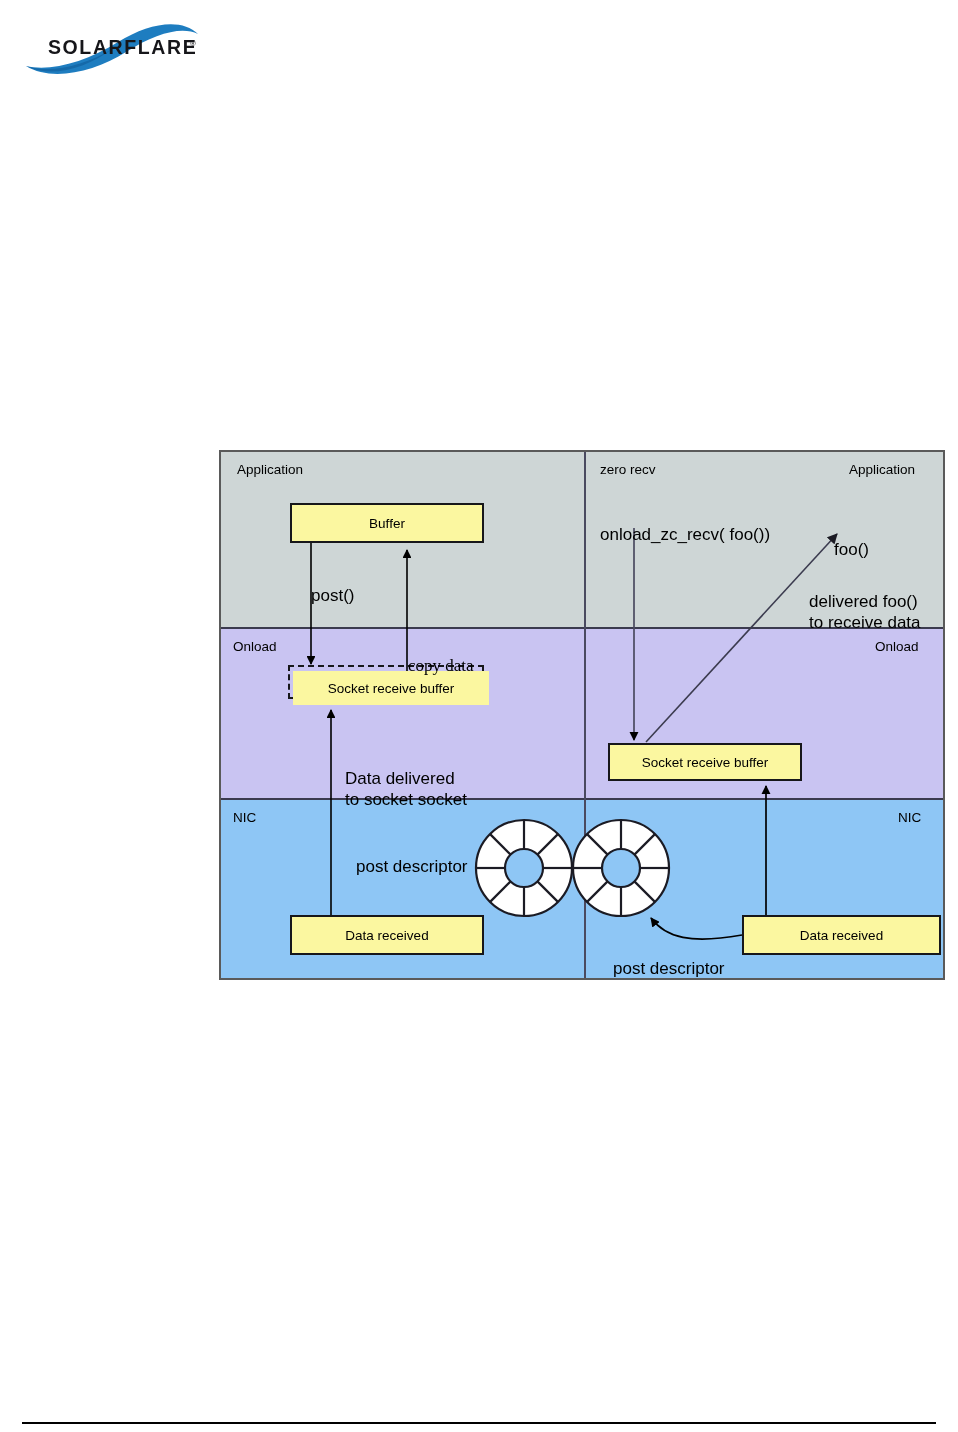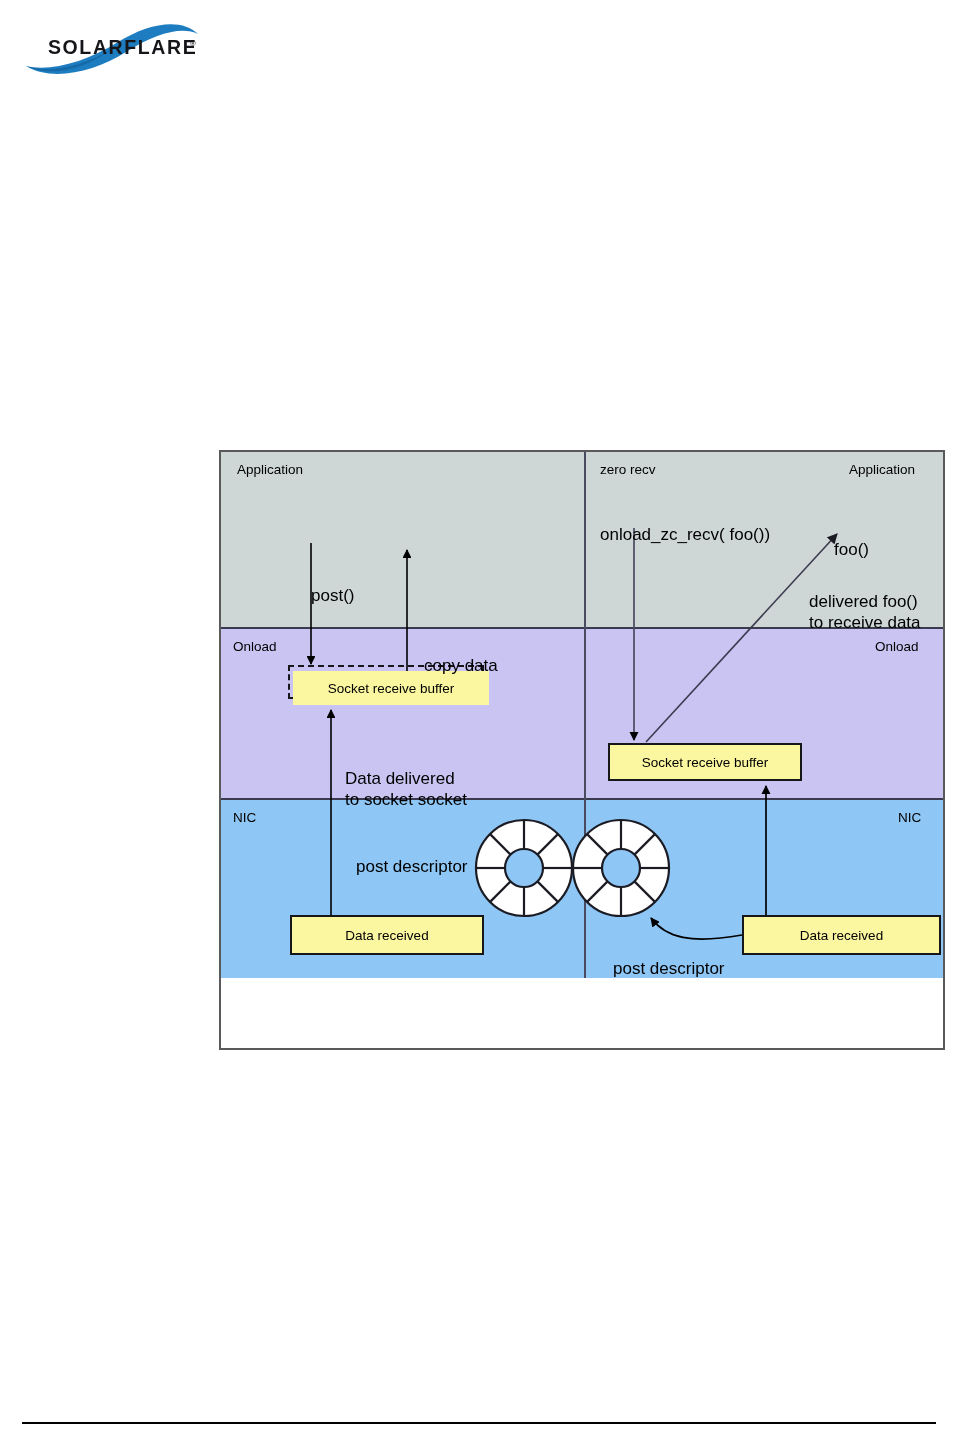--- a/index.html
+++ b/index.html
@@ -23,21 +23,21 @@
     width: 180px;
     height: 62px;
   }
 
   
   #diagram {
     position: absolute;
     left: 219px;
     top: 450px;
     width: 726px;
-    height: 600px;
+    height: 530px;
     border: 2px solid #5a5a5a;
     box-sizing: border-box;
     overflow: hidden;
   }
   .band {
     position: absolute;
     left: 0;
     width: 100%;
     box-sizing: border-box;
   }
@@ -106,21 +106,21 @@
   
   .arrow-label {
     position: absolute;
     font-size: 17px;
     color: #000;
     white-space: nowrap;
     line-height: 1.22;
     margin-top: 16px;
   }
   #lbl-recv          { left: 90px;  top: 118px; }
-  #lbl-copy-data     { left: 203px; top: 188px; }
+  #lbl-copy-data     { left: 187px; top: 188px; font-family: Liberation Serif, serif; }
   #lbl-onload-zc     { left: 379px; top: 57px; }
   #lbl-foo           { left: 613px; top: 72px; }
   #lbl-callback      { left: 588px; top: 124px; }
   #lbl-data-deliv    { left: 124px; top: 301px; }
   #lbl-post-desc-l   { left: 135px; top: 389px; }
   #lbl-post-desc-r   { left: 392px; top: 491px; }
 
   
   #overlay {
     position: absolute;
@@ -233,20 +233,21 @@
         <line x1="19" y1="0" x2="48" y2="0"></line>
         <line x1="13.4" y1="13.4" x2="33.9" y2="33.9"></line>
         <line x1="0" y1="19" x2="0" y2="48"></line>
         <line x1="-13.4" y1="13.4" x2="-33.9" y2="33.9"></line>
         <line x1="-19" y1="0" x2="-48" y2="0"></line>
         <line x1="-13.4" y1="-13.4" x2="-33.9" y2="-33.9"></line>
       </g>
     </g>
   </svg>
 
+  <div class="box" id="box-buffer">Buffer</div>
 
   <div id="box-sockbuf-left-dash"></div>
   <div id="box-sockbuf-left-fill">Socket receive buffer</div>
 
   <div class="box" id="box-sockbuf-right">Socket receive buffer</div>
 
   <div class="box" id="box-datarecv-left">Data received</div>
 
   <div class="box" id="box-datarecv-right">Data received</div>
 

